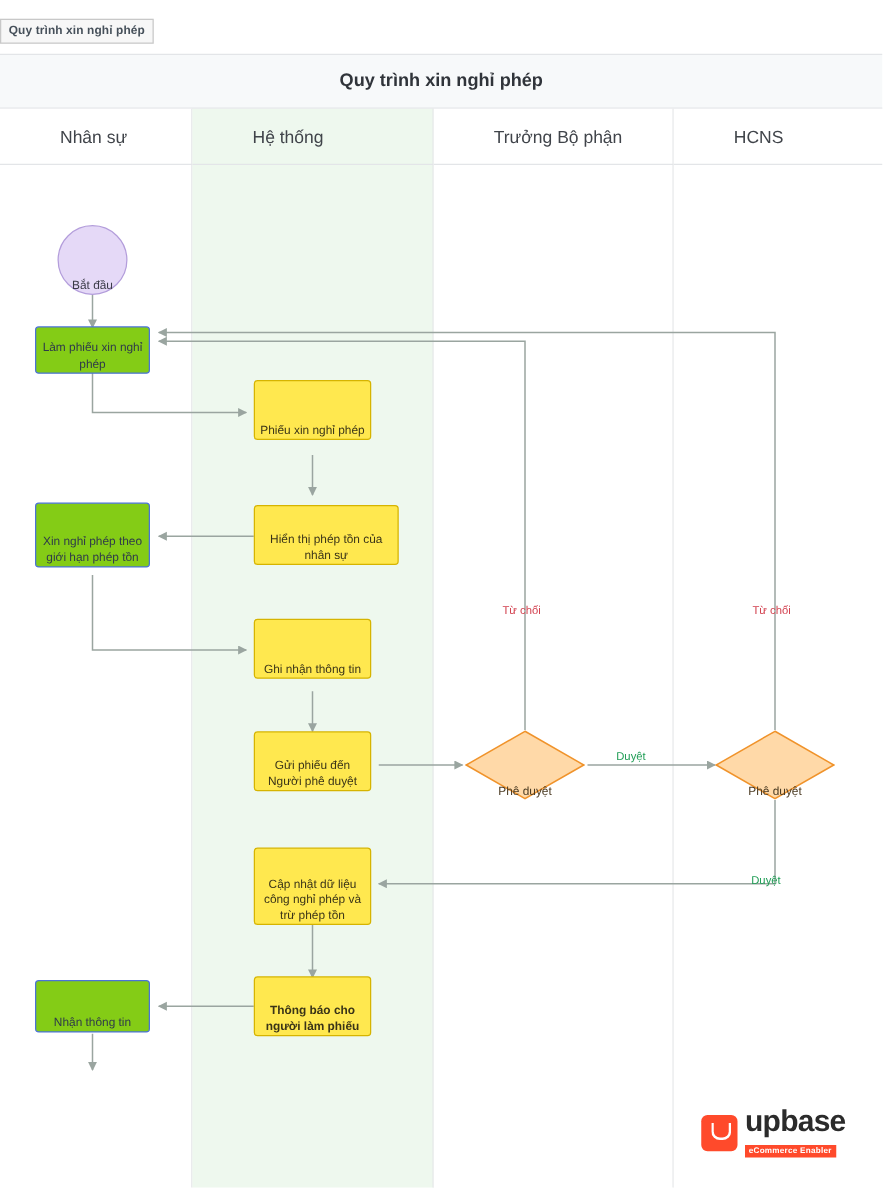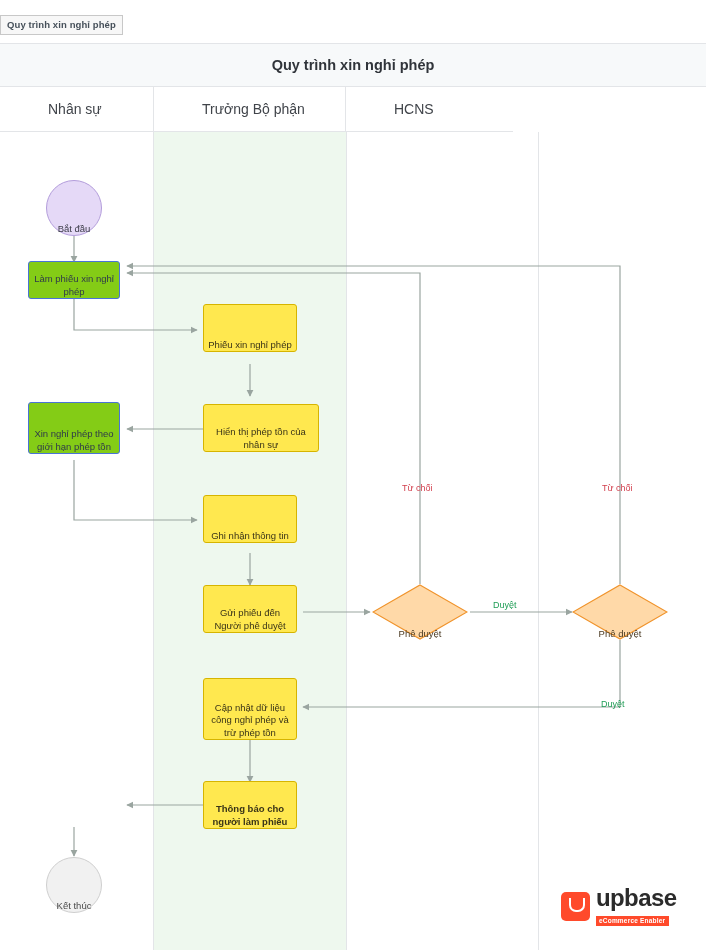--- a/index.html
+++ b/index.html
@@ -218,20 +218,23 @@
 <div id="diagram">
 
   <div id="title-bar">
     <div class="t">Quy trình xin nghỉ phép</div>
   </div>
 
   <div id="lane-header">
     <div class="lane-head" style="width:154px">
       <span>Nhân sự</span>
     </div>
+    <div class="lane-head green" style="width:193px">
+      <span>Hệ thống</span>
+    </div>
     <div class="lane-head" style="width:192px">
       <span>Trưởng Bộ phận</span>
     </div>
     <div class="lane-head" style="width:167px">
       <span>HCNS</span>
     </div>
   </div>
 
   <div id="lane-body">
     <div class="lane-col" style="width:154px"></div>
@@ -324,24 +327,24 @@
   </div>
 
   <div class="node n-yellow" style="left:203px; top:634px; width:94px; height:62px;">
     <span>Cập nhật dữ liệu công nghỉ phép và trừ phép tồn</span>
   </div>
 
   <div class="node n-yellow" style="left:203px; top:737px; width:94px; height:48px;font-weight:bold;">
     <span>Thông báo cho người làm phiếu</span>
   </div>
 
-
-  <div class="node n-end" style="left:46px; top:813px;">
-    <span>Kết thúc</span>
-  </div>
+  <div class="node n-blue" style="left:28px; top:740px; width:92px; height:42px;">
+    <span>Nhận thông tin</span>
+  </div>
+
 
   <div class="edge-label lbl-reject" style="left:402px; top:439px;">Từ chối</div>
   <div class="edge-label lbl-reject" style="left:602px; top:439px;">Từ chối</div>
   <div class="edge-label lbl-approve" style="left:493px; top:556px;">Duyệt</div>
   <div class="edge-label lbl-approve" style="left:601px; top:655px;">Duyệt</div>
 
   <div id="logo">
     <div class="mark"></div>
     <div class="words">
       <div class="wm">upbase</div>

